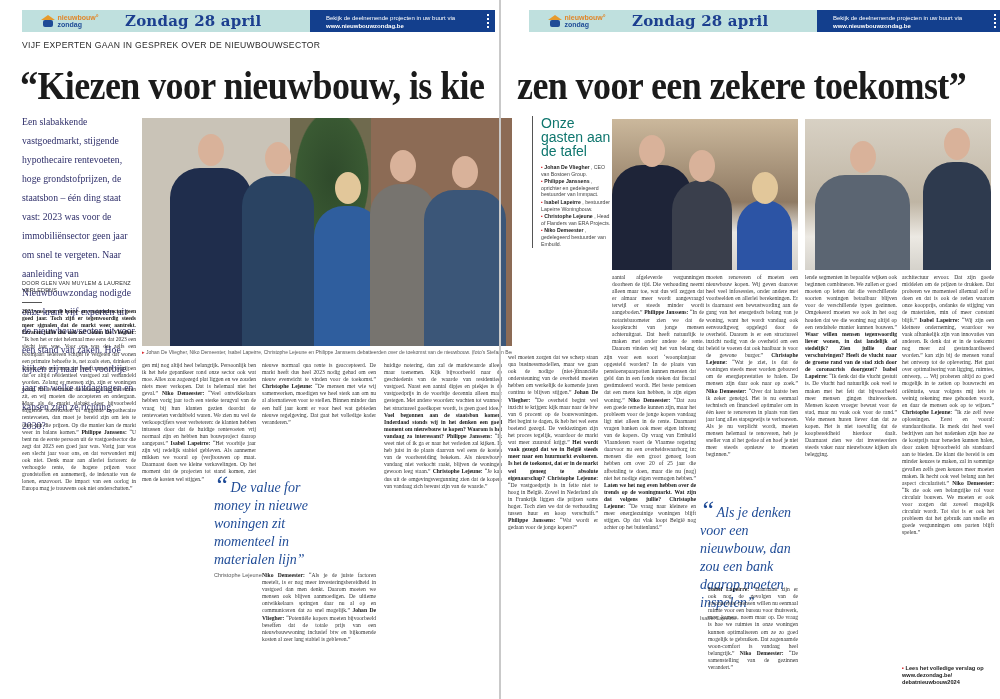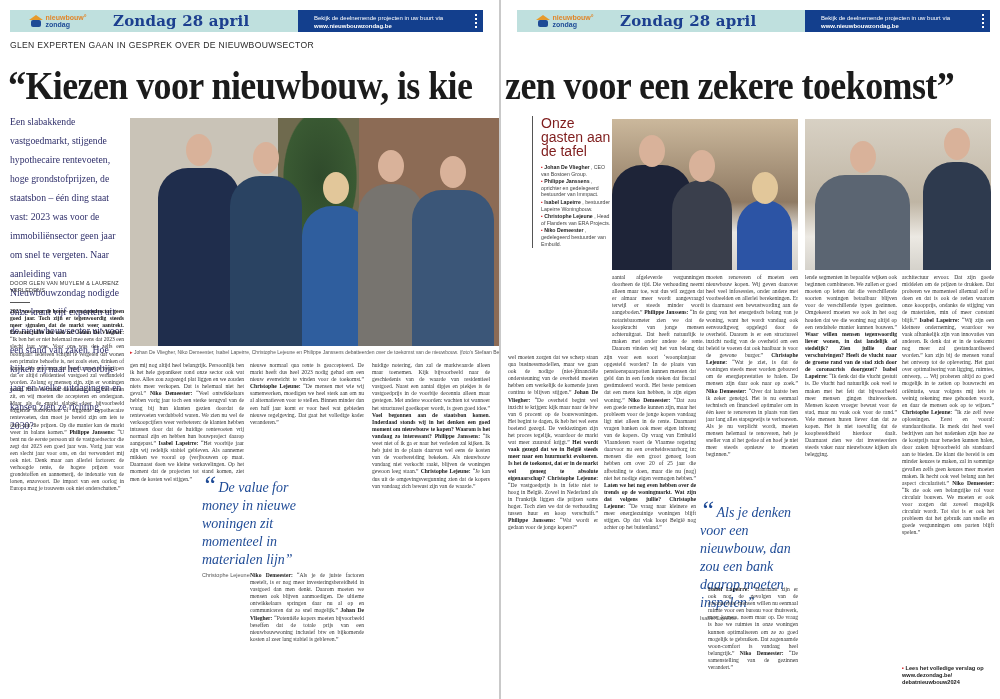--- a/index.html
+++ b/index.html
@@ -1,19 +1,19 @@
 <!DOCTYPE html>
 <html><head>
 <meta charset="utf-8">
 <style>
   * { box-sizing: border-box; margin: 0; padding: 0; }
   html, body { width: 1000px; height: 699px; overflow: hidden; background: #fff; }
   body { font-family: "Liberation Serif", serif; color: #222; position: relative; }
 
-  .page { position: absolute; top: 0; height: 699px; width: 500px; background: #fff; overflow: hidden; }
+  .page { position: absolute; top: 0; height: 699px; width: 500px; background: #fff; overflow: hidden; margin-left: 12px; }
   .page.left { left: 0; }
   .page.right { left: 500px; }
   .gutter { position: absolute; left: 499px; top: 0; width: 2px; height: 699px; background: #c9c9c9; z-index: 5; }
 
   
   .banner { position: absolute; top: 10px; height: 22px; display: flex; }
   .page.left .banner { left: 10px; width: 473px; }
   .page.right .banner { left: 17px; width: 473px; }
   .banner .logo-area { width: 95px; background: #bfe0de; display: flex; align-items: center; justify-content: center; gap: 3px; }
   .banner .date-area { flex: 0 0 193px; background: #bfe0de; display: flex; align-items: center; justify-content: flex-start; padding-left: 8px; }
@@ -56,21 +56,21 @@
   .col { position: absolute; font-size: 5.6px; line-height: 7.1px; color: #333; text-align: justify; overflow: hidden; }
   .col b { color: #1a1a1a; }
   .lead-q { font-weight: bold; color: #1a1a1a; }
 
   .pullquote { position: absolute; font-family: "Liberation Serif", serif; font-style: italic; color: #1f4b96; }
   .pullquote .mark { font-size: 26px; line-height: 14px; float: left; margin-right: 2px; color: #1f4b96; }
   .pullquote .qt { font-size: 14px; line-height: 14px; }
   .pullquote .who { display: block; font-family: "Liberation Sans", sans-serif; font-style: normal; font-size: 5.5px; color: #555; margin-top: 4px; }
 
   .guests { position: absolute; left: 532px; top: 116px; width: 80px; border-left: 1px solid #555; padding-left: 8px; }
-  .guests h3 { font-family: "Liberation Sans", sans-serif; font-weight: normal; font-size: 14px; line-height: 14px; color: #7f1d1d; margin-bottom: 6px; }
+  .guests h3 { font-family: "Liberation Sans", sans-serif; font-weight: normal; font-size: 14px; line-height: 14px; color: #0f766e; margin-bottom: 6px; }
   .guests li { list-style: none; font-family: "Liberation Sans", sans-serif; font-size: 5.2px; line-height: 6.6px; color: #444; margin-bottom: 1px; }
   .guests li .dot { color: #d8262c; }
   .guests li b { color: #1a1a1a; }
 
   .readmore { font-family: "Liberation Sans", sans-serif; font-weight: bold; color: #1a1a1a; }
   .readmore .dot { color: #d8262c; }
 </style>
 </head>
 <body>
 
@@ -89,21 +89,21 @@
     <div class="date-area">
         <span>Zondag 28 april </span>
       </div>
     <div class="cta">
       <span>Bekijk de deelnemende projecten in uw buurt via </span>
       <b>www.nieuwbouwzondag.be </b>
       <span class="dots"></span>
     </div>
   </div>
 
-  <div class="kicker">GLEN EXPERTEN GAAN IN GESPREK OVER DE NIEUWBOUWSECTOR</div>
+  <div class="kicker">VIJF EXPERTEN GAAN IN GESPREK OVER DE NIEUWBOUWSECTOR</div>
   <div class="headline">“Kiezen voor nieuwbouw, is kie</div>
 
   <div class="intro">Een slabakkende vastgoedmarkt, stijgende hypothecaire rentevoeten, hoge grondstofprijzen, de staatsbon – één ding staat vast: 2023 was voor de immobiliënsector geen jaar om snel te vergeten. Naar aanleiding van Nieuwbouwzondag nodigde onze krant vijf experten uit de nieuwbouwsector uit voor een stand van zaken. Hoe kijken zij naar het voorbije jaar en welke uitdagingen en kansen zien ze richting 2030?</div>
   <div class="byline">DOOR GLEN VAN MUYLEM &amp; LAURENZ VERLEDENS</div>
   <div class="byline-rule"></div>
 
   <div class="photo photo-group">
     <div class="person" style="left:28px;width:82px;height:178px;background:#1f2d4c;">
         <div class="head"></div>
       </div>

